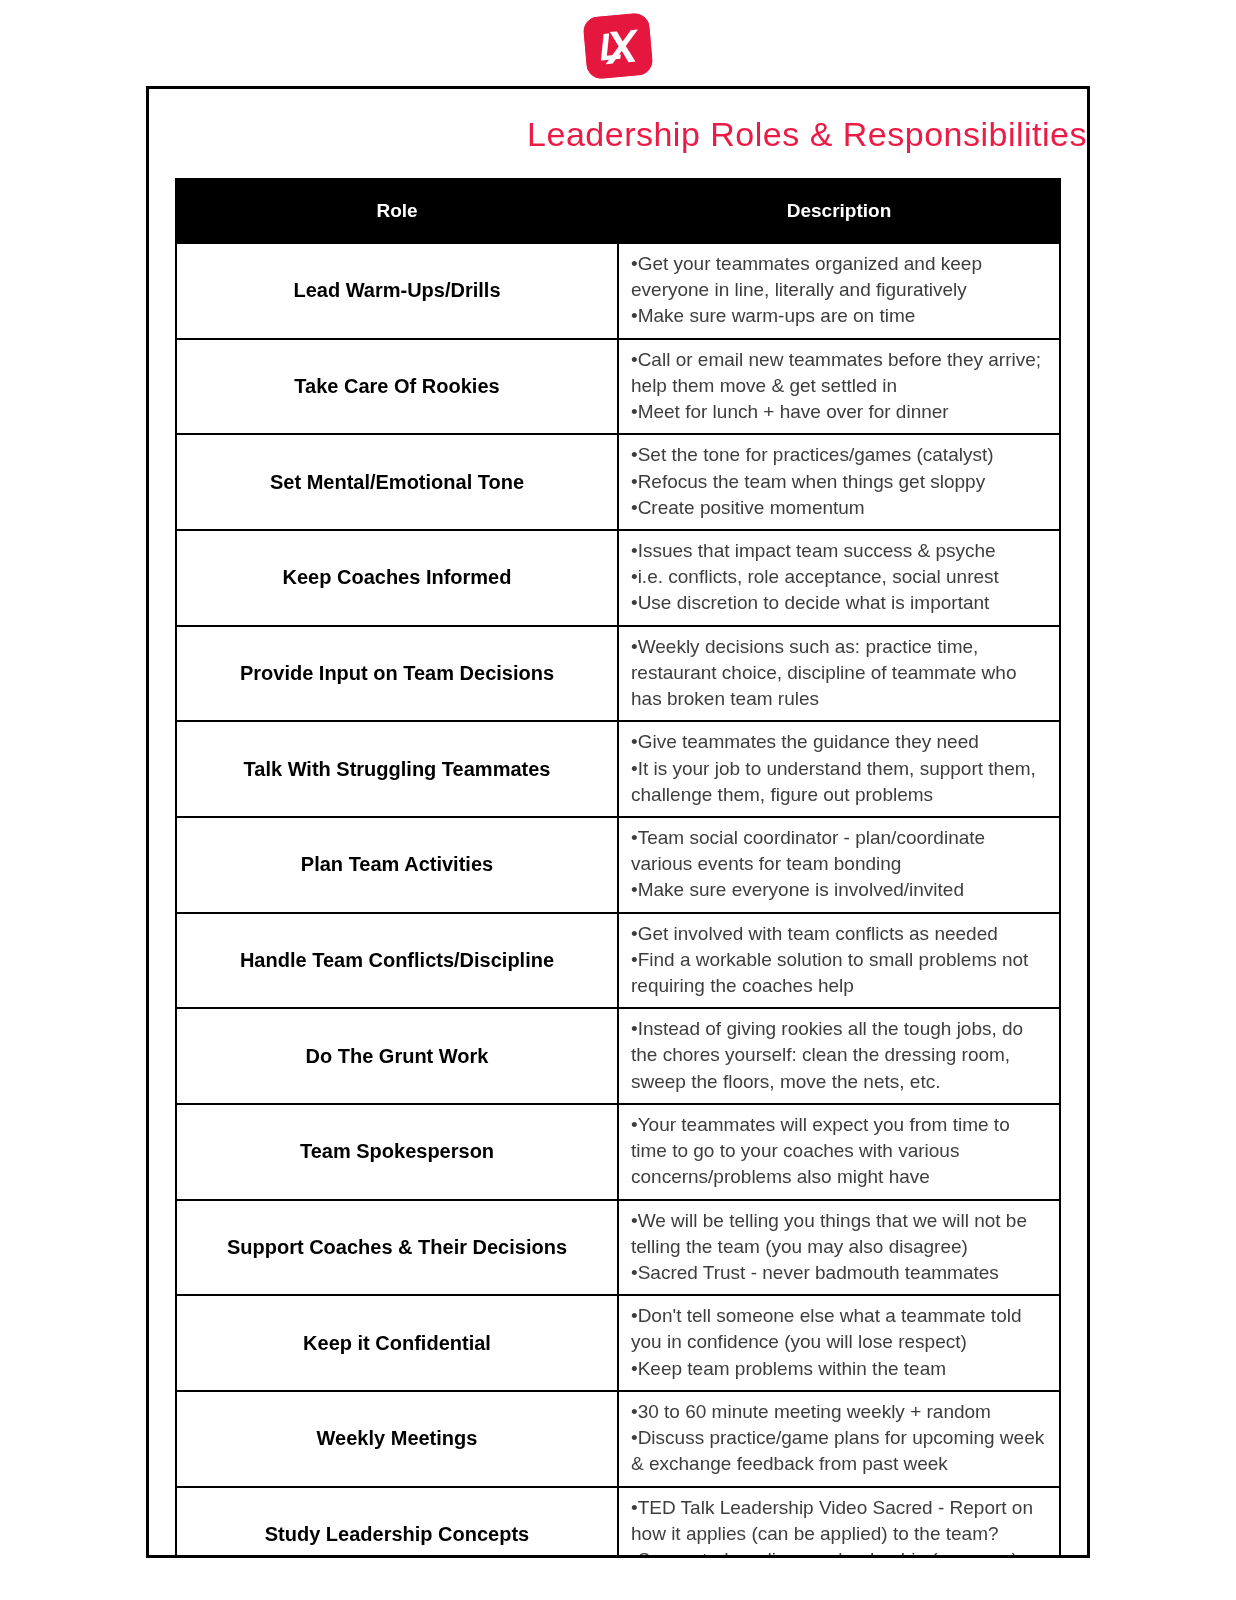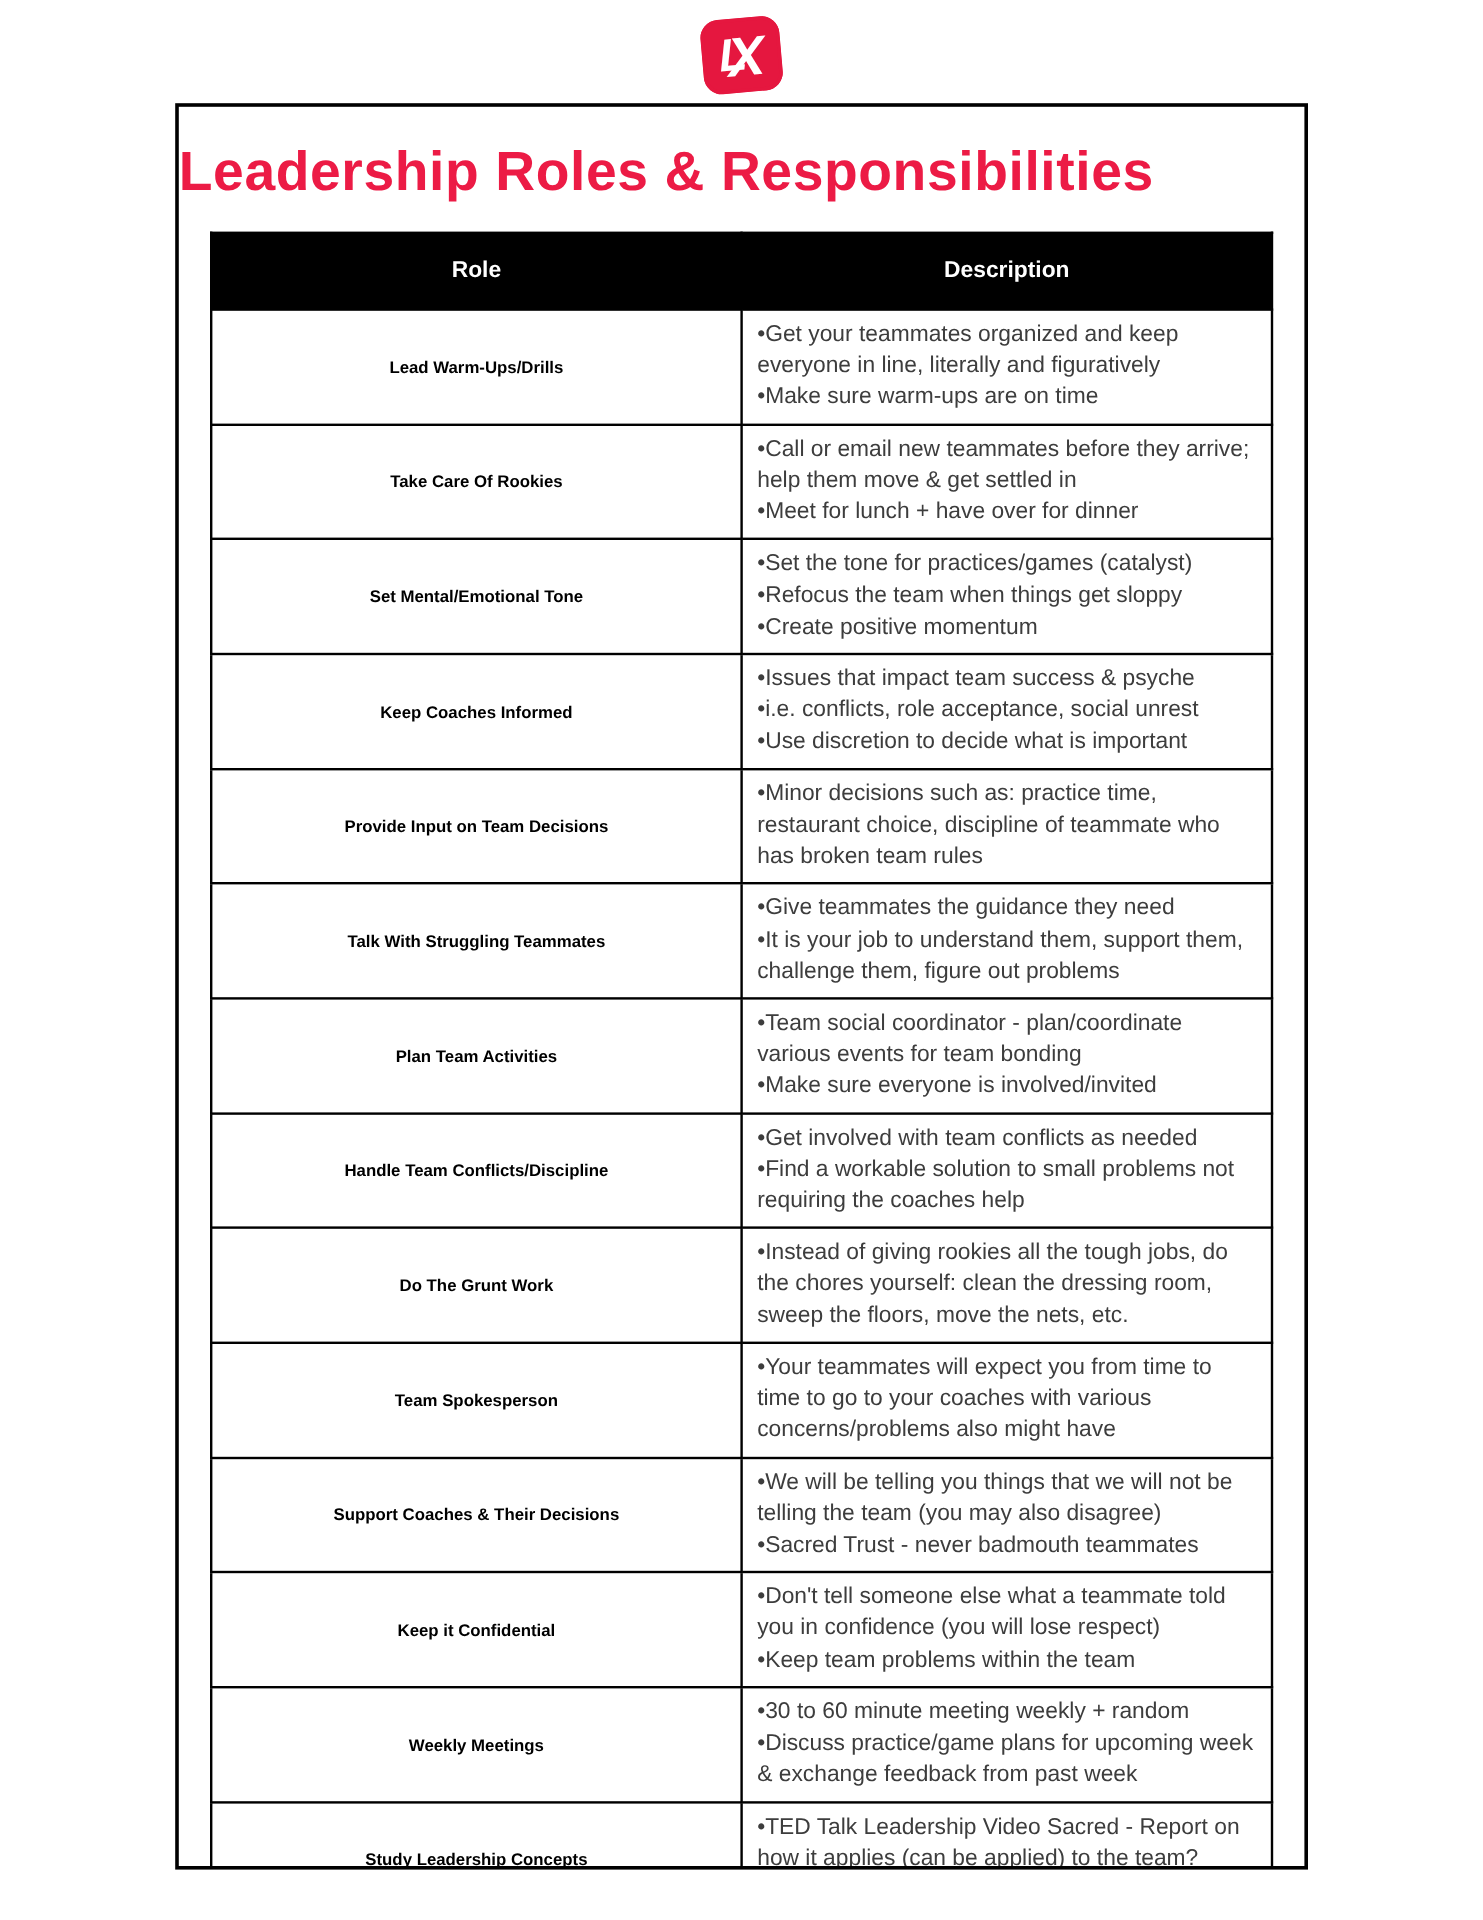--- a/index.html
+++ b/index.html
@@ -57,24 +57,24 @@
   .frame {
     width: 944px;
     height: 1472px;
     margin: 4px auto 0 auto;
     border: 3px solid #000;
     padding-top: 26px;
     overflow: hidden;
     background: #fff;
   }
   .title {
-    text-align: left;
+    text-align: right;
     color: #EC1B45;
-    font-size: 46px;
-    font-weight: bold;
+    font-size: 34px;
+    font-weight: normal;
     letter-spacing: 0.5px;
     margin-bottom: 24px;
   }
 
   
   table.roles-table {
     border-collapse: collapse;
     margin: 0 auto;
     width: 886px;
     table-layout: fixed;
@@ -89,21 +89,21 @@
     text-align: center;
   }
   table.roles-table td {
     border: 2px solid #000;
     vertical-align: middle;
   }
   td.role-cell {
     width: 50%;
     text-align: center;
     font-weight: bold;
-    font-size: 14px;
+    font-size: 20px;
     color: #000;
     padding: 10px 16px;
   }
   td.desc-cell {
     font-size: 19px;
     color: #3d3d3d;
     padding: 7px 10px 8px 12px;
     line-height: 1.38;
     text-align: left;
   }
@@ -156,21 +156,21 @@
           <td class="role-cell">Keep Coaches Informed</td>
           <td class="desc-cell">
             <div class="bullet">•Issues that impact team success &amp; psyche</div>
             <div class="bullet">•i.e. conflicts, role acceptance, social unrest</div>
             <div class="bullet">•Use discretion to decide what is important</div>
           </td>
         </tr>
         <tr>
           <td class="role-cell">Provide Input on Team Decisions</td>
           <td class="desc-cell">
-            <div class="bullet">•Minor decisions such as: practice time, restaurant choice, discipline of teammate who has broken team rules</div>
+            <div class="bullet">•Weekly decisions such as: practice time, restaurant choice, discipline of teammate who has broken team rules</div>
           </td>
         </tr>
         <tr>
           <td class="role-cell">Talk With Struggling Teammates</td>
           <td class="desc-cell">
             <div class="bullet">•Give teammates the guidance they need</div>
             <div class="bullet">•It is your job to understand them, support them, challenge them, figure out problems</div>
           </td>
         </tr>
         <tr>

